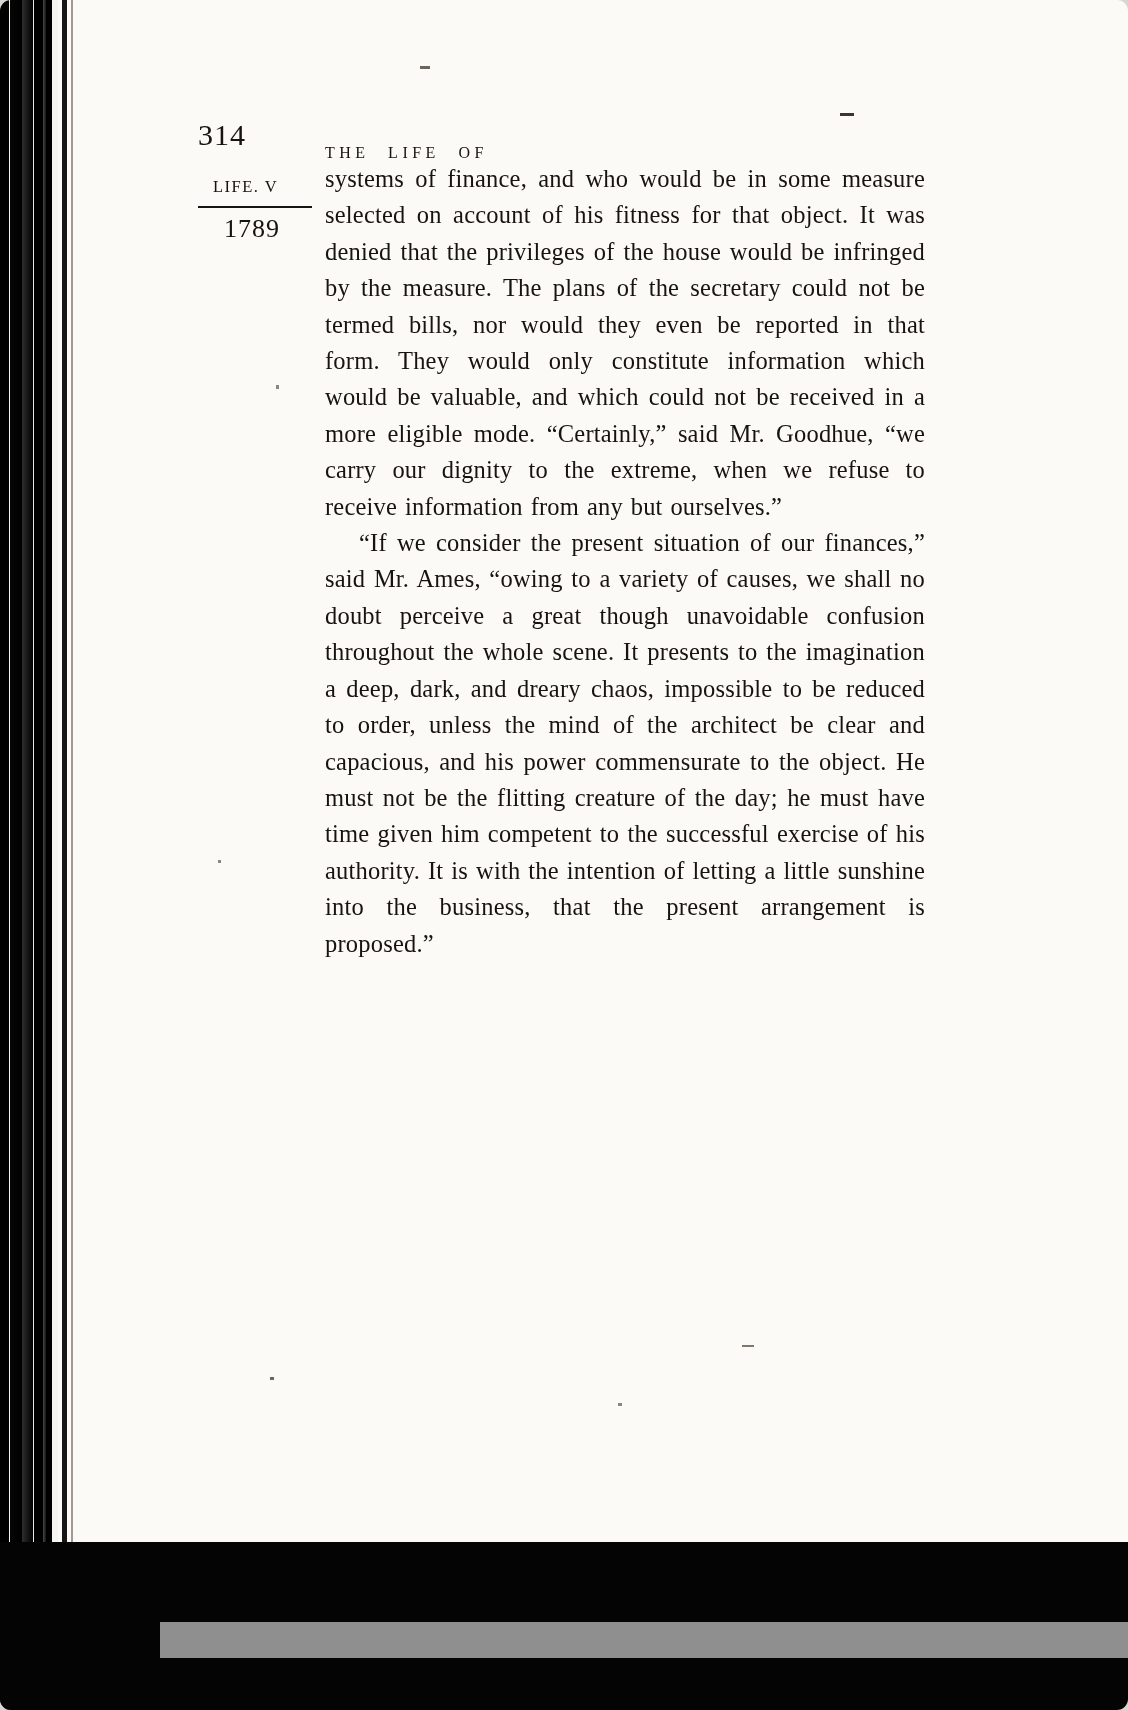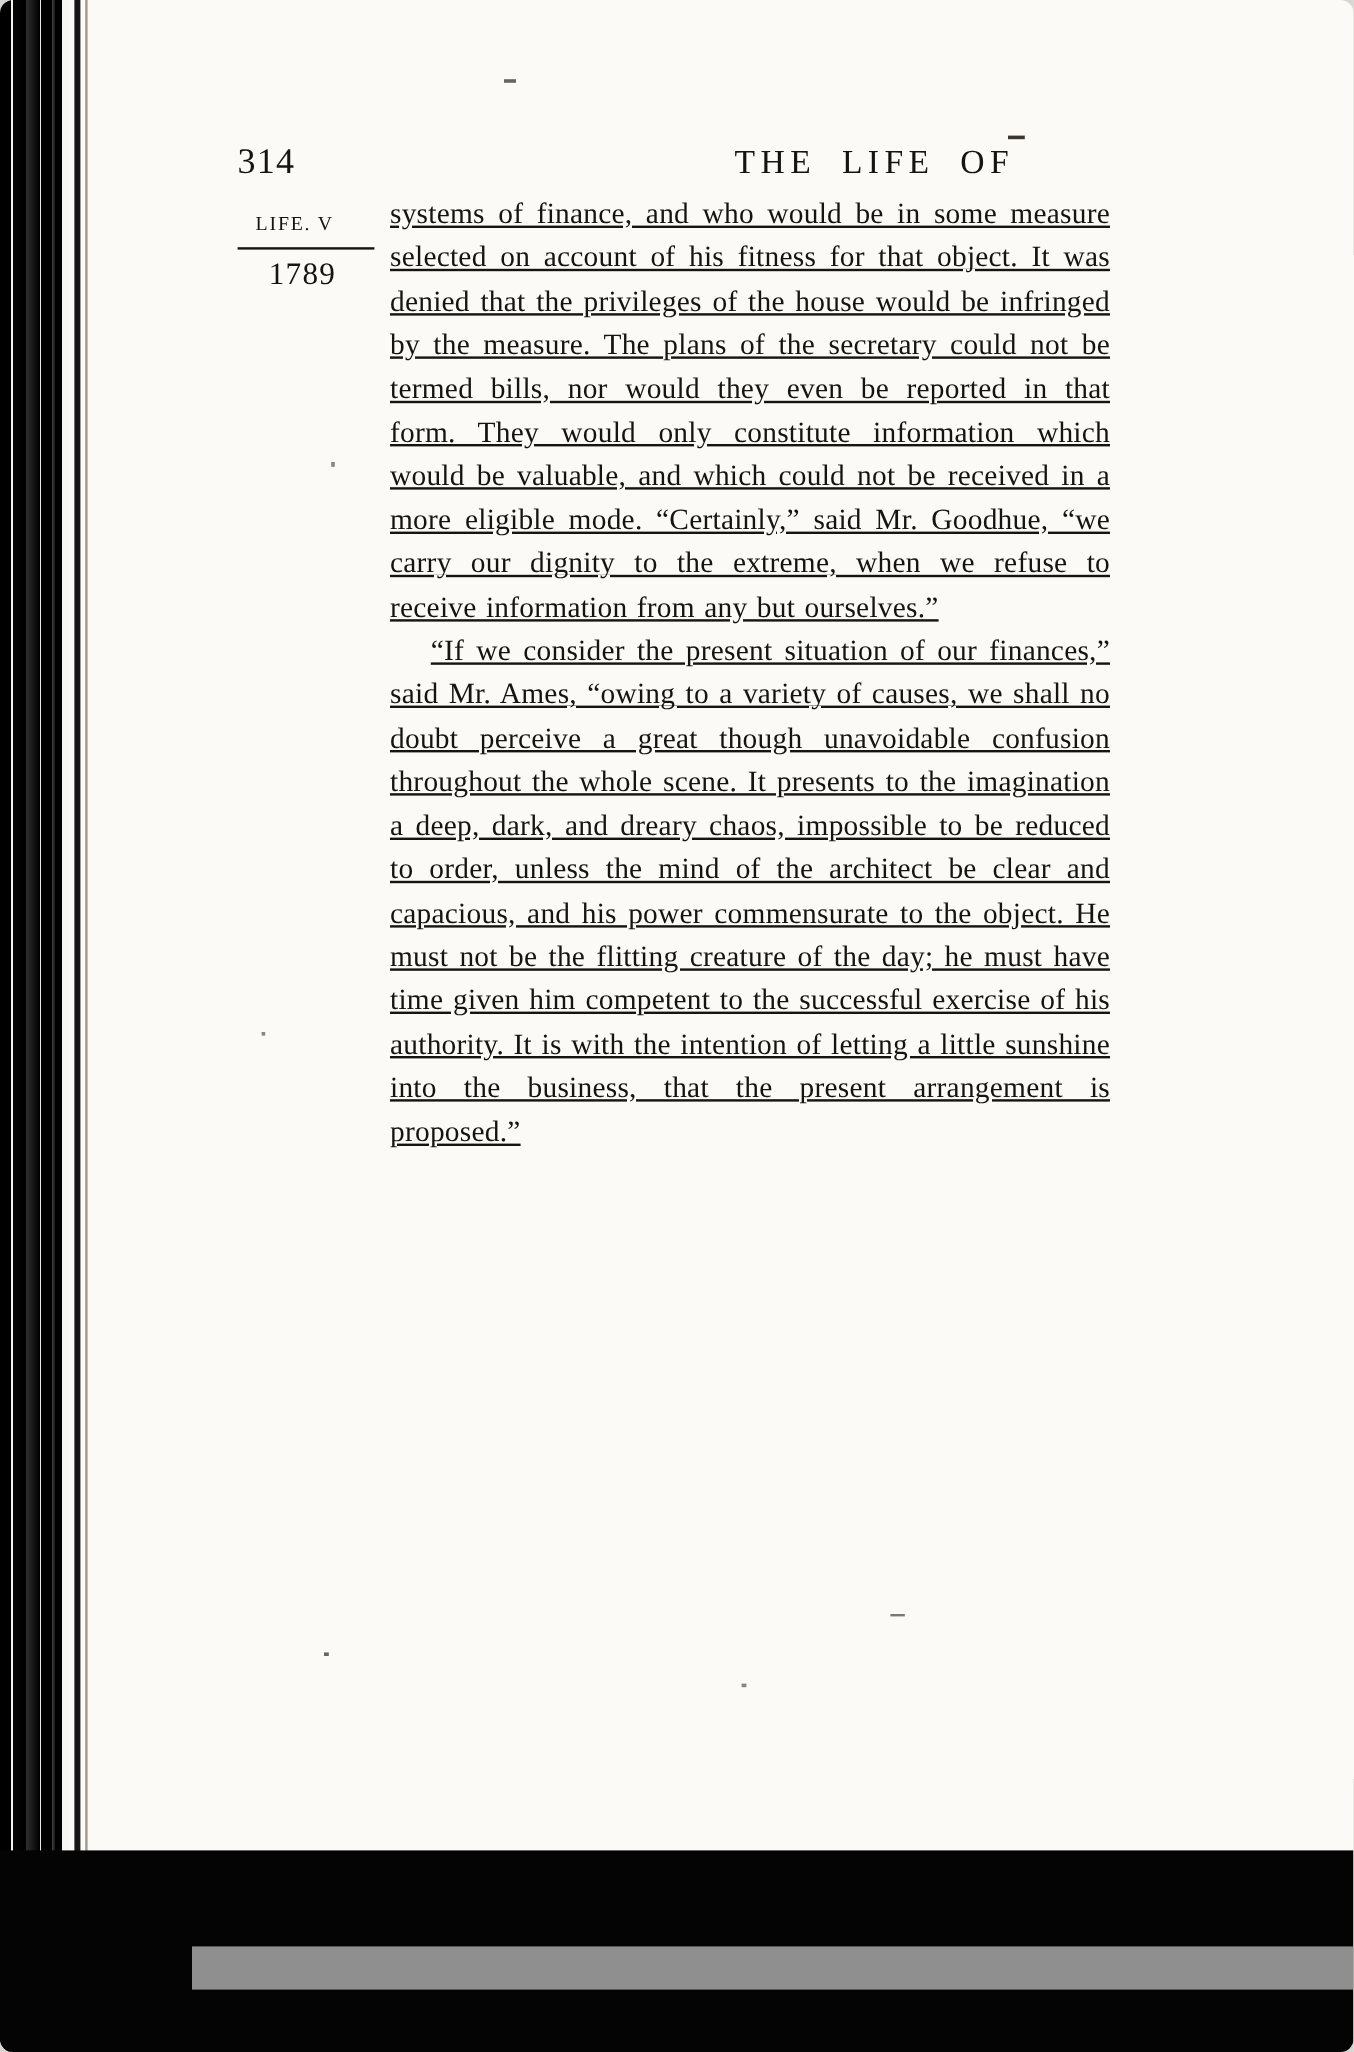--- a/index.html
+++ b/index.html
@@ -35,36 +35,36 @@
   
   .bottom-bar { position: absolute; left: 0; top: 1542px; width: 1128px; height: 168px; background: #040404; }
   .bottom-gray-band { position: absolute; left: 160px; right: 0; top: 80px; height: 36px; background: #8f8f8f; }
 
   
   .page-number {
     position: absolute; left: 198px; top: 118px;
     font-size: 30px; letter-spacing: 1px;
   }
   .running-header {
-    position: absolute; left: 325px; top: 120px; width: 520px;
-    text-align: right; font-size: 28px; letter-spacing: 4.5px; word-spacing: 10px;
+    position: absolute; left: 325px; top: 144px; width: 520px;
+    text-align: left; font-size: 16px; letter-spacing: 4.5px; word-spacing: 10px;
   }
 
   
   .chap-label { position: absolute; left: 213px; top: 177px; font-size: 16.5px; letter-spacing: 1.5px; }
   .chap-rule  { position: absolute; left: 198px; top: 206px; width: 114px; height: 2px; background: #141414; }
   .year       { position: absolute; left: 224px; top: 214px; font-size: 26px; letter-spacing: 1px; }
 
   
   .body-text {
     position: absolute; left: 325px; top: 161px; width: 600px;
     font-size: 24.5px; line-height: 36.4px;
     text-align: justify; letter-spacing: 0.2px; word-spacing: 1.5px;
   }
-  .body-text p { text-indent: 34px; margin: 0; text-decoration: underline; }
+  .body-text p { text-indent: 34px; margin: 0; }
   .body-text p.no-indent { text-indent: 0; }
 
   
   .speck { position: absolute; background: #3a362f; }
   .speck-dash { left: 840px; top: 113px; width: 14px; height: 2.5px; }
   .speck-dots { left: 420px; top: 66px; width: 10px; height: 3px; background: #6a665e; }
   .speck-dot-mid { left: 218px; top: 860px; width: 3px; height: 3px; background: #8b867c; }
   .speck-dot-low { left: 270px; top: 1377px; width: 4px; height: 3px; background: #6a665e; }
   .speck-dot-low2 { left: 618px; top: 1403px; width: 4px; height: 3px; background: #8b867c; }
   .speck-dash-low { left: 742px; top: 1345px; width: 12px; height: 2px; background: #7d786e; }

